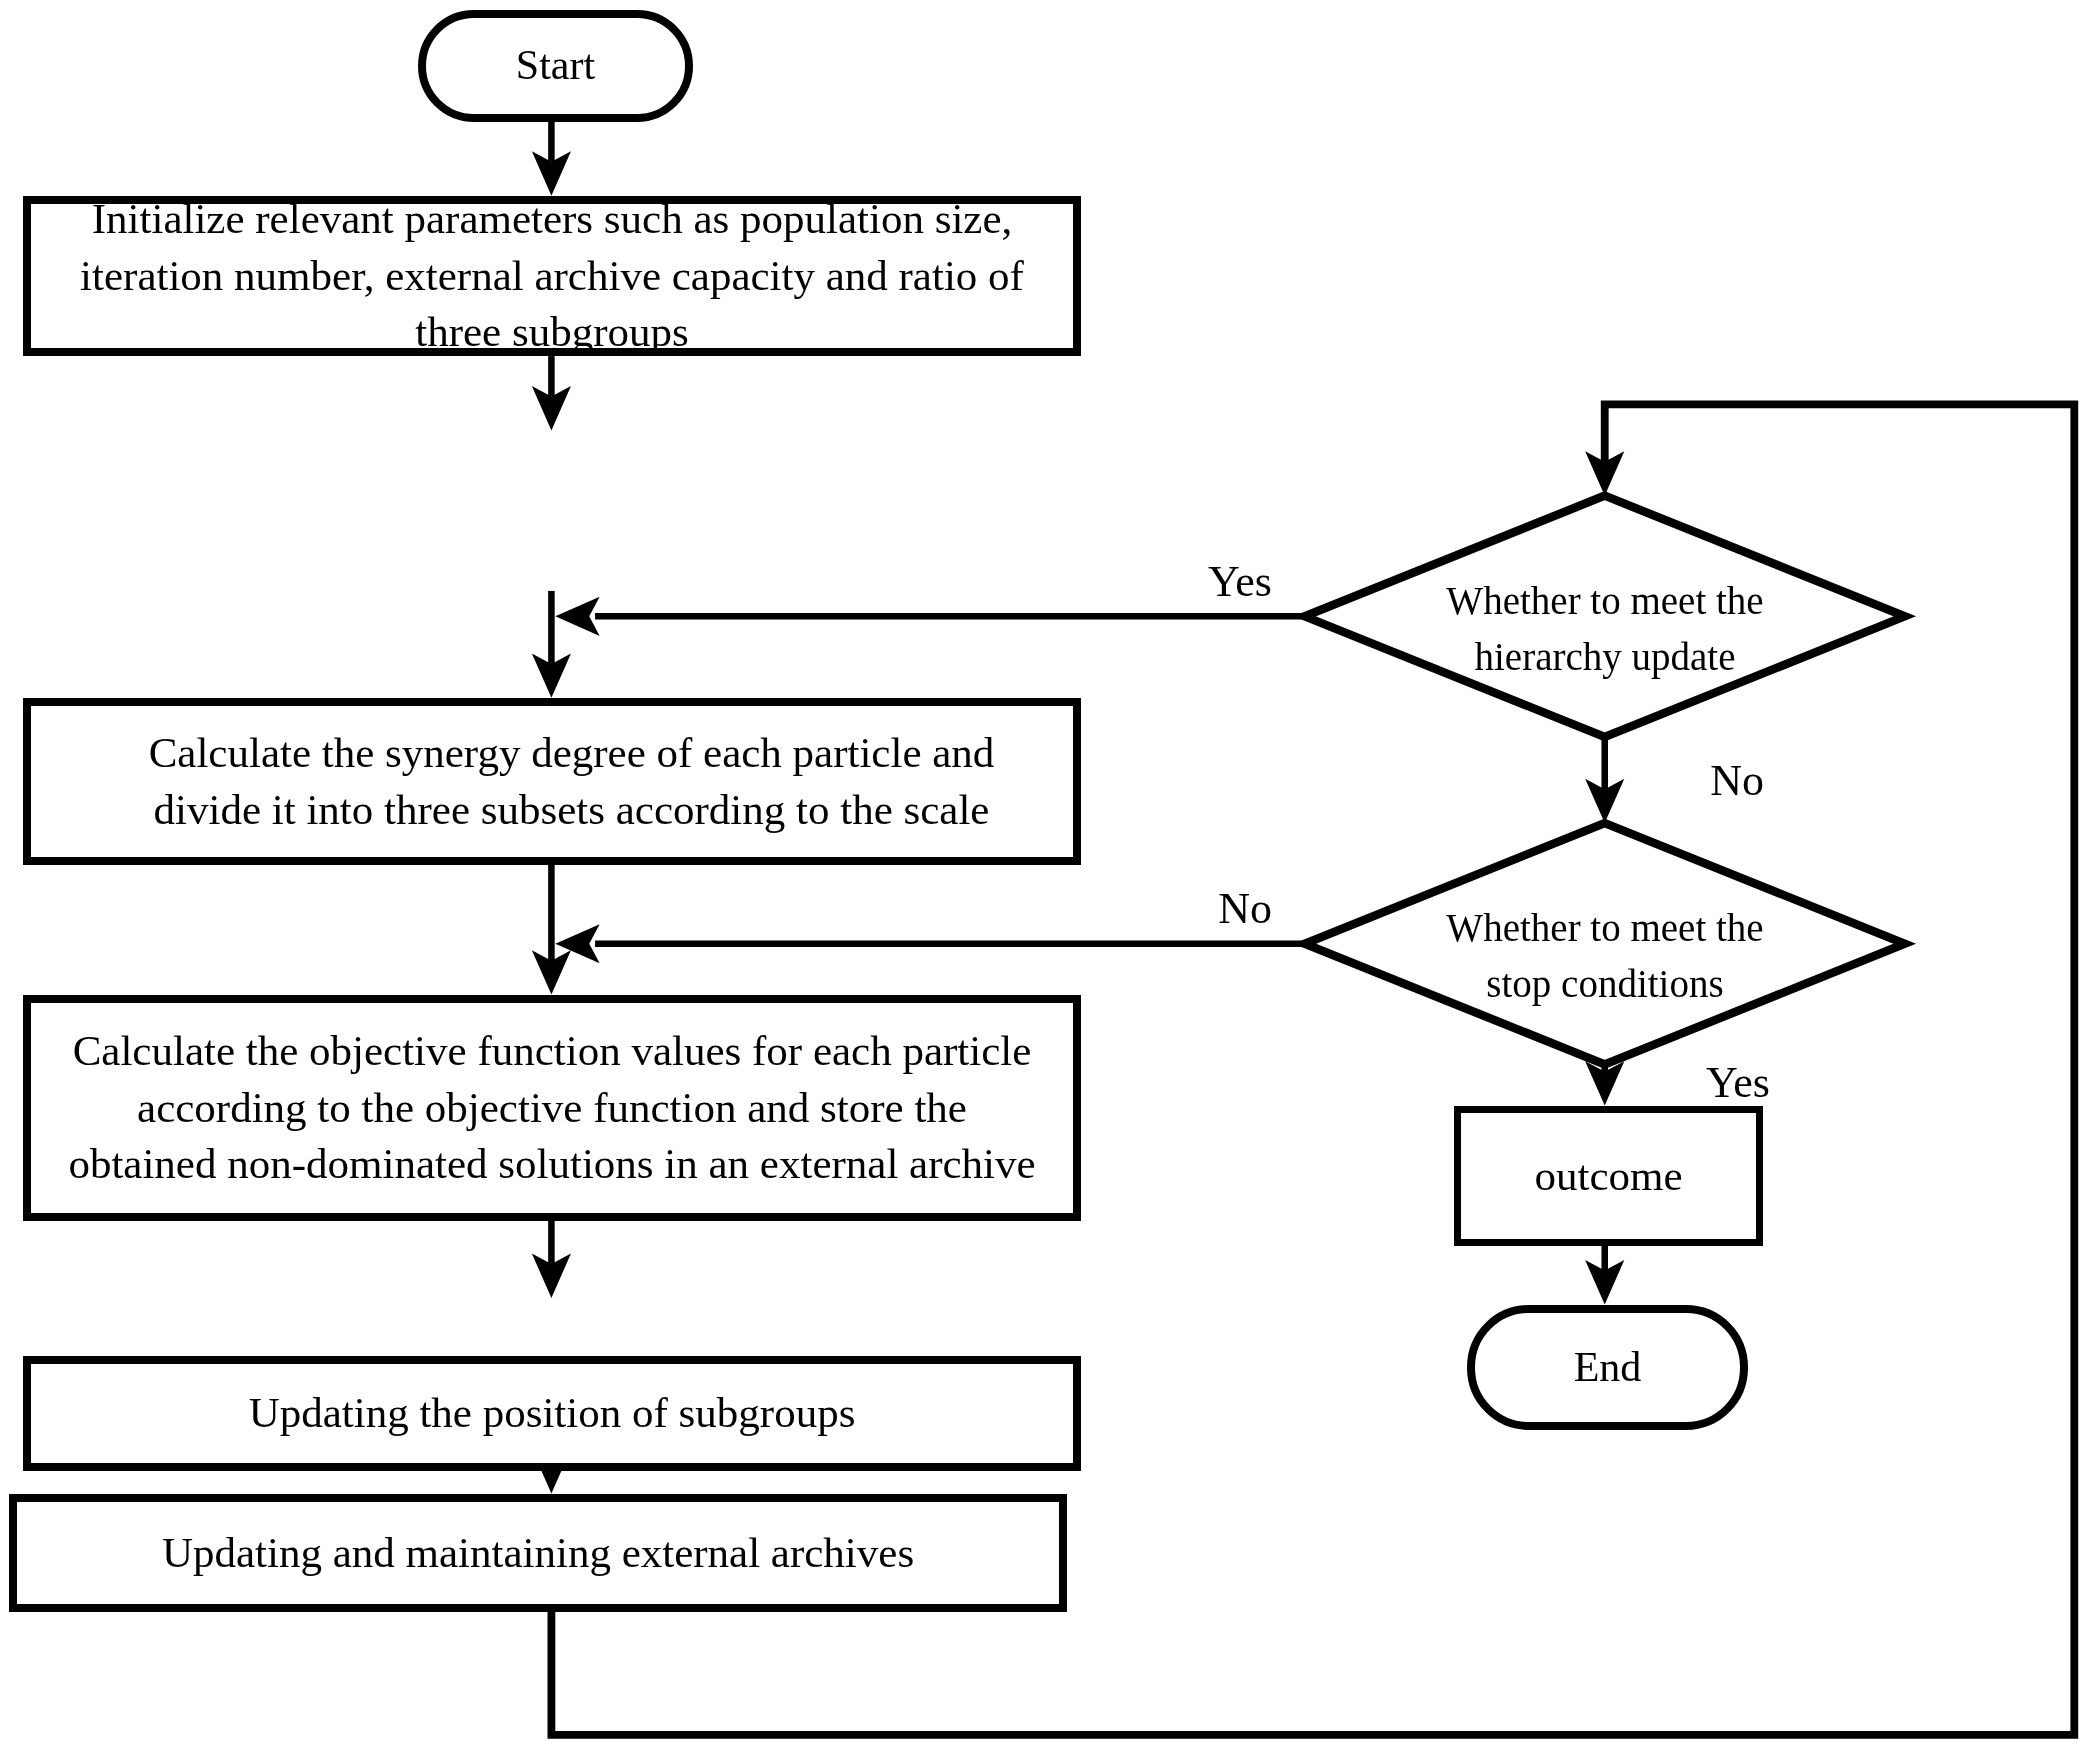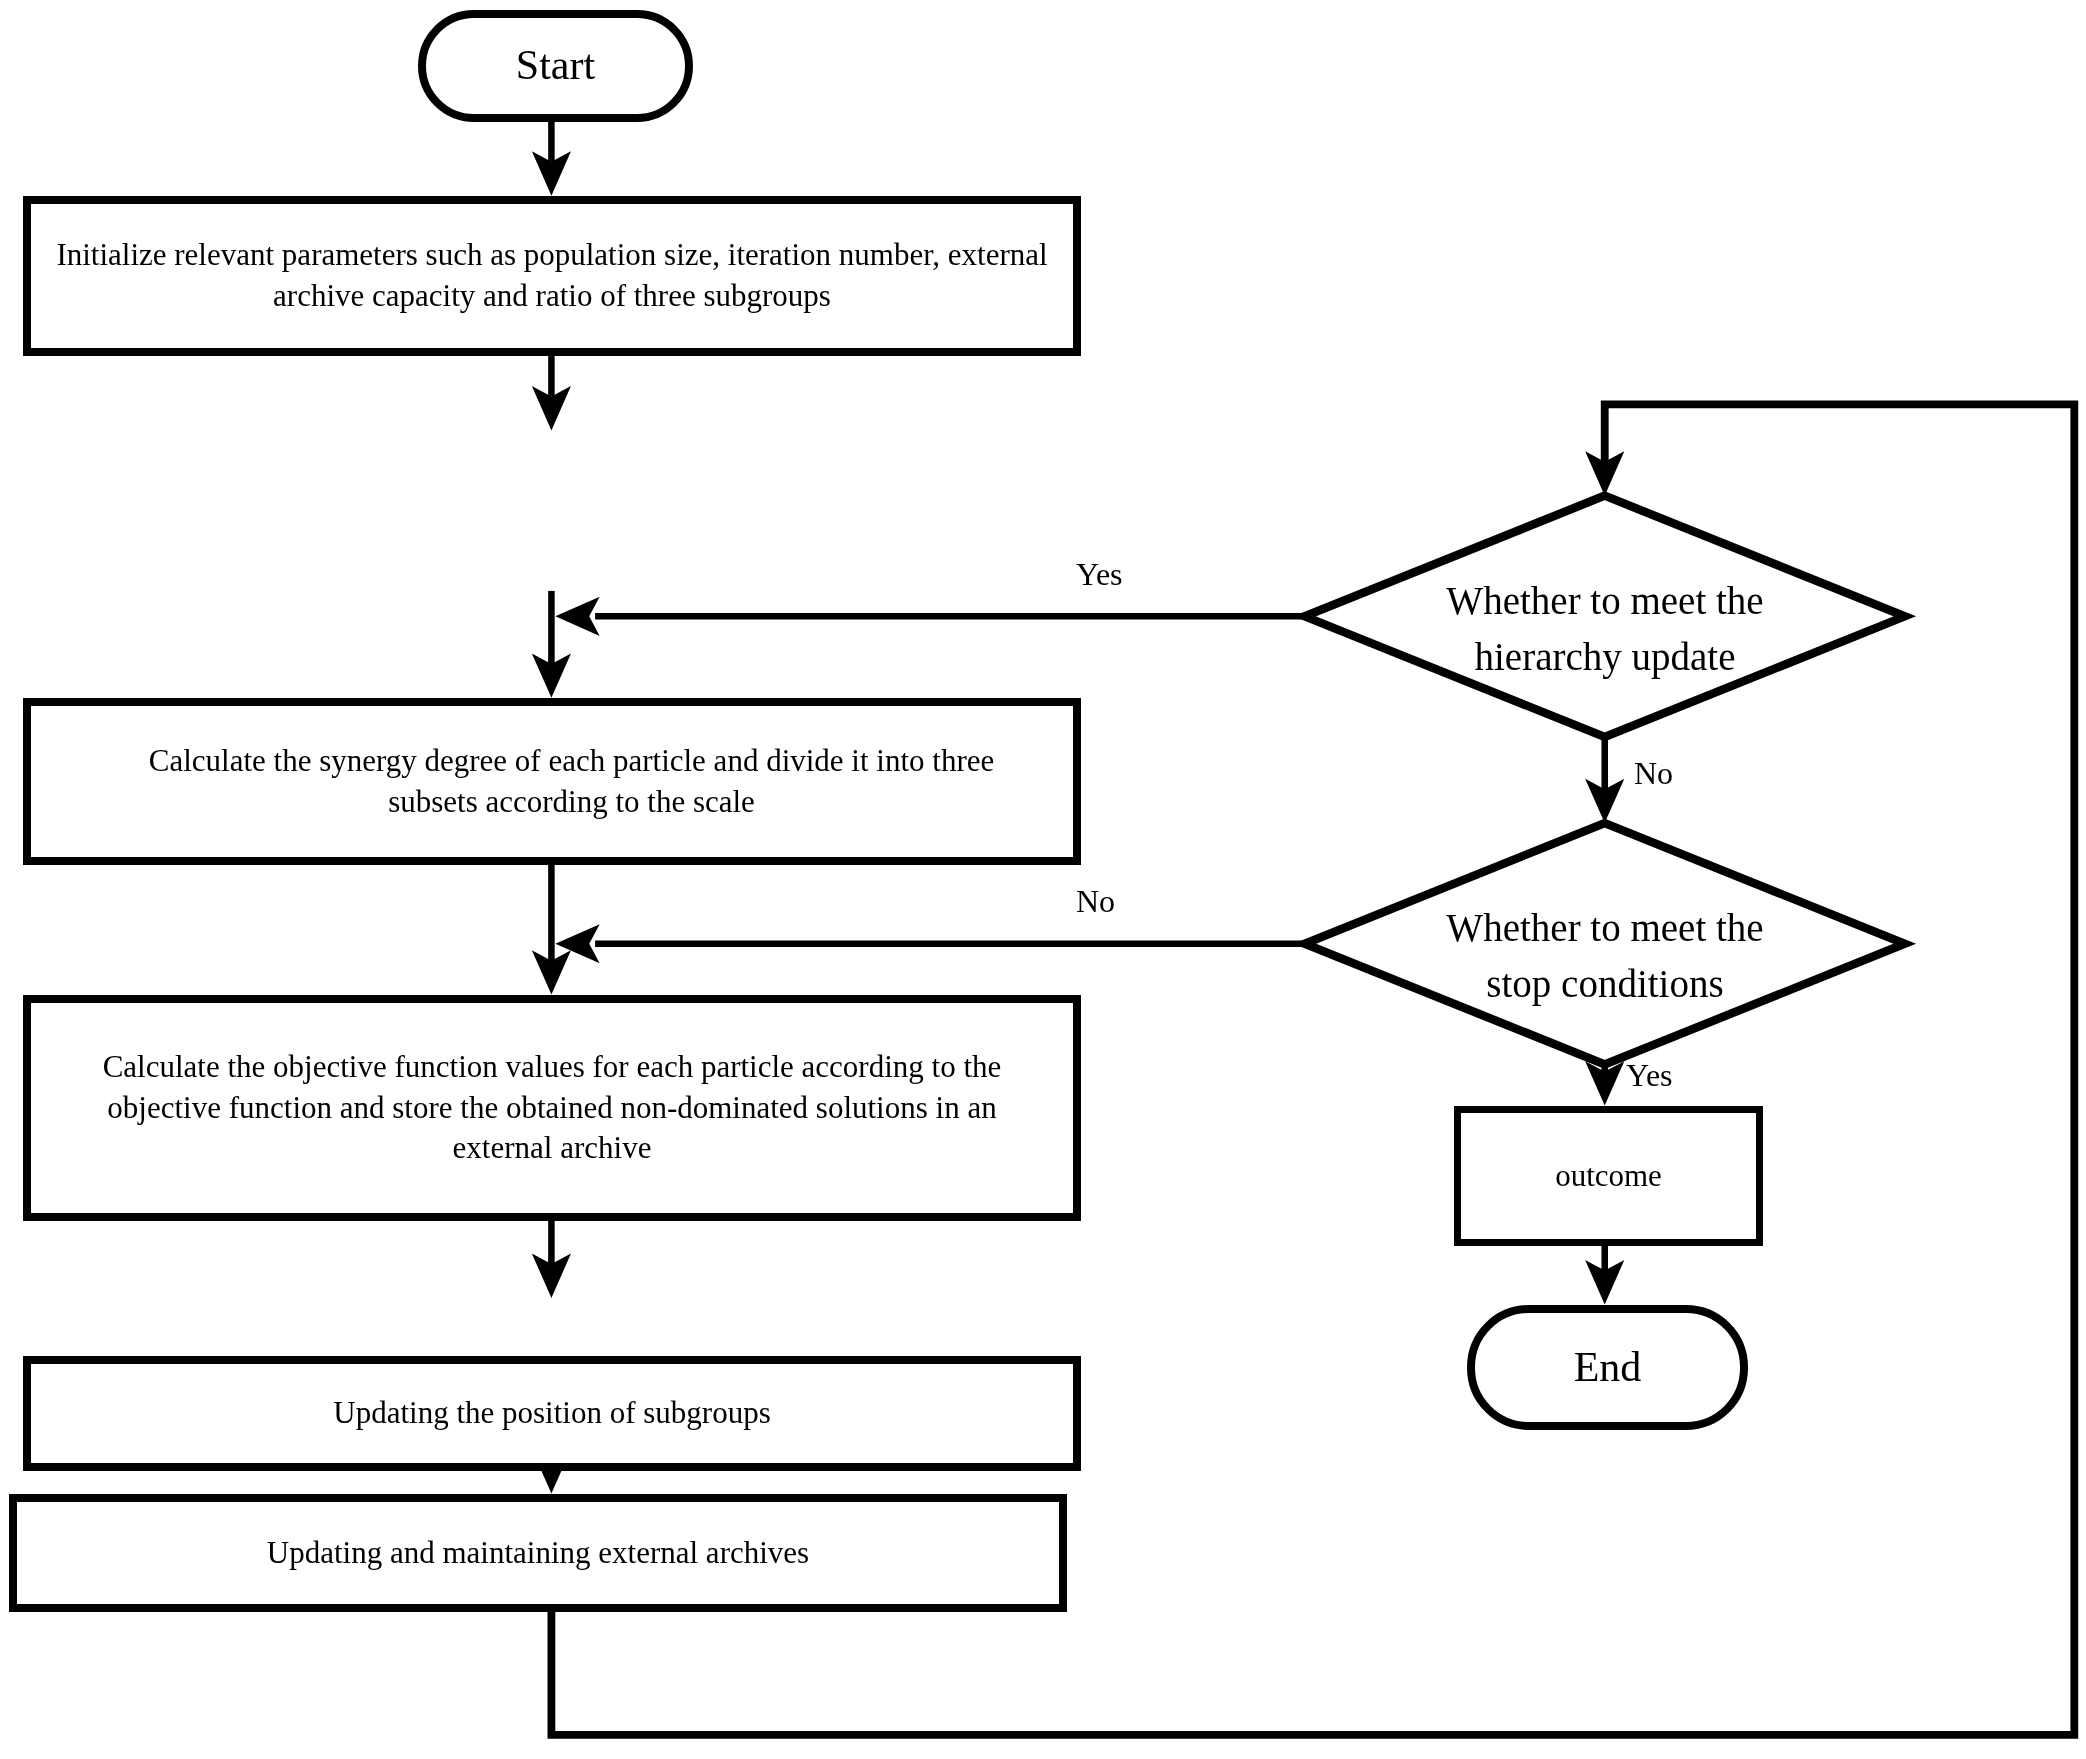--- a/index.html
+++ b/index.html
@@ -16,21 +16,21 @@
   #wires{position:absolute;left:0;top:0;width:2087px;height:1759px;}
   .node{
     position:absolute;
     box-sizing:border-box;
     border:8.5px solid #000000;
     background:#ffffff;
     display:flex;
     align-items:center;
     justify-content:center;
     text-align:center;
-    font-size:31px;
+    font-size:43px;
     line-height:1.32;
   }
   .node span{display:block;}
   .terminal{border-radius:62px;font-size:42px;}
   .start-node{left:418px;top:9.8px;width:275px;height:112px;}
   .end-node{left:1467px;top:1305px;width:281px;height:125px;}
   .box1{left:23px;top:196px;width:1058px;height:160px;}
   .box1 span{max-width:1018px;}
   .box2{left:23px;top:431px;width:1058px;height:160px;}
   .box2 span{max-width:1018px;}
@@ -51,22 +51,22 @@
     justify-content:flex-end;
     text-align:center;
     font-size:39px;
     line-height:1.42;
     background:transparent;
   }
   .d1-text{left:1344px;top:550px;width:522px;height:134px;}
   .d2-text{left:1344px;top:877px;width:522px;height:134px;}
   .edge-label{
     position:absolute;
-    font-size:32px;
-    text-align:left;
+    font-size:44px;
+    text-align:right;
     background:transparent;
   }
   .yes1{left:1076px;top:556px;width:196px;}
   .no1{left:1634px;top:755px;width:130px;}
   .no2{left:1076px;top:883px;width:196px;}
   .yes2{left:1626px;top:1057px;width:144px;}
 </style>
 </head>
 <body>
 

